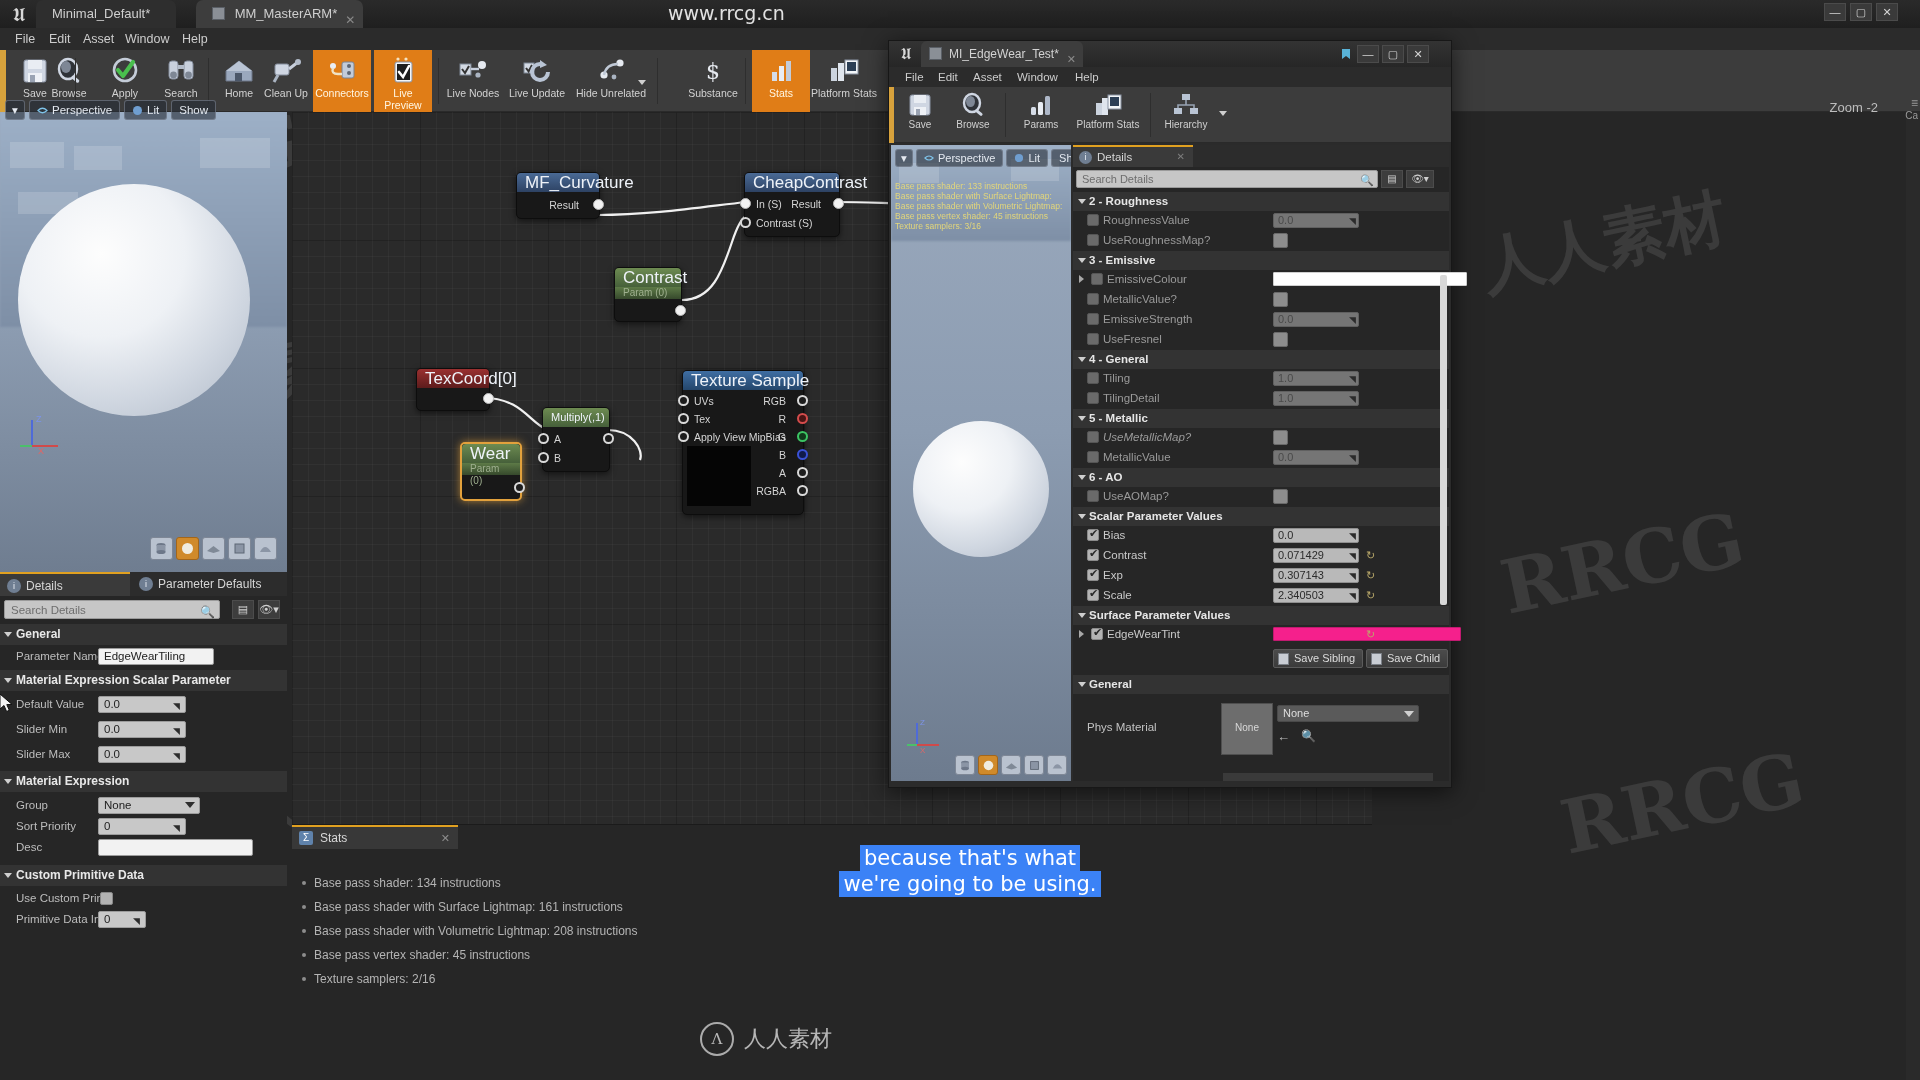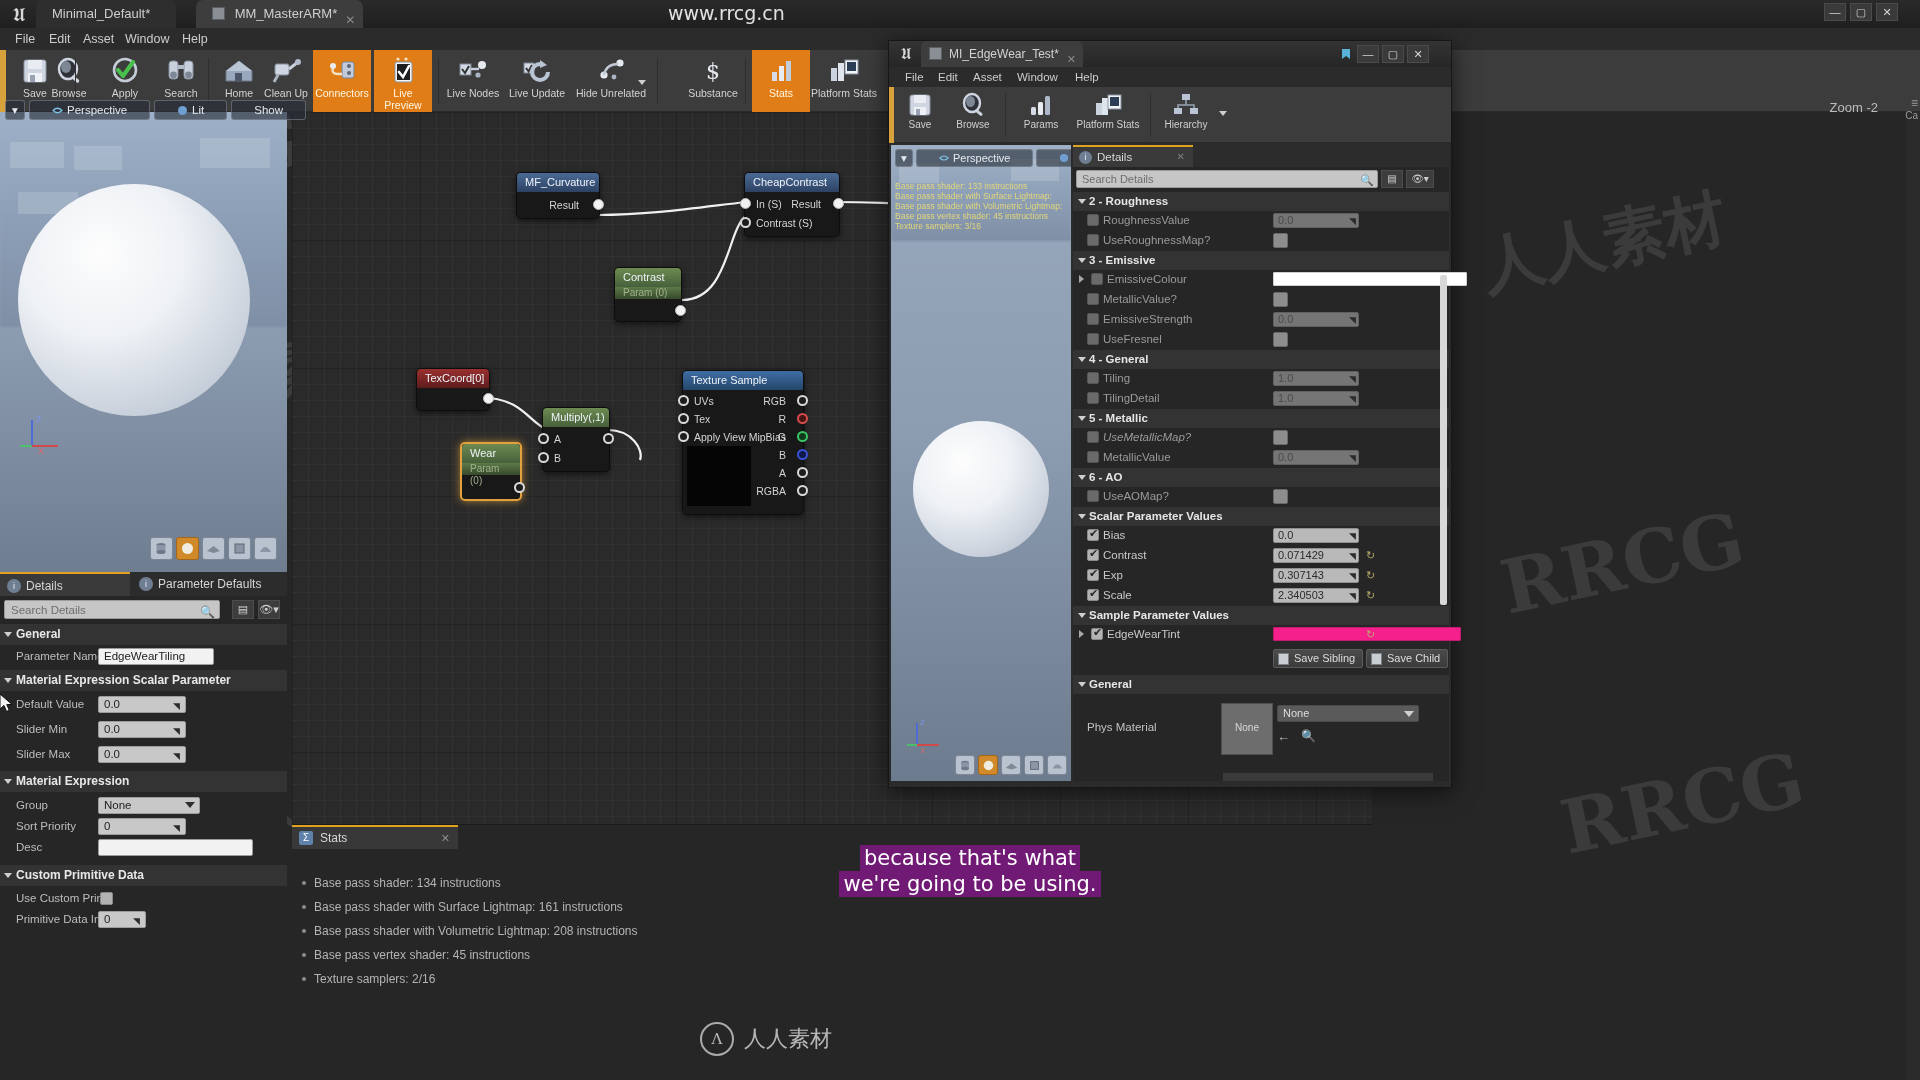--- a/index.html
+++ b/index.html
@@ -40,21 +40,21 @@
   .viewport { position:absolute; left:0; top:112px; width:287px; height:460px;
     background:linear-gradient(180deg,#9aa9bd 0%, #8d9db2 45%, #6f7d90 100%); overflow:hidden; }
   .vp-bld { position:absolute; left:0; top:0; width:287px; height:215px;
     background:linear-gradient(180deg,#9db0c7,#7e8fa6); filter:blur(1px); }
   .vp-win { position:absolute; background:rgba(255,255,255,.16); }
   .vp-sphere { position:absolute; left:18px; top:72px; width:232px; height:232px; border-radius:50%;
     background:radial-gradient(circle at 36% 30%, #fdfdfd 0%, #eef1f5 38%, #cfd6e0 68%, #aeb8c6 100%);
     filter:blur(.4px); }
   .vp-toolrow { position:absolute; left:6px; top:126px; height:20px; display:flex; gap:4px; align-items:center;}
   .vpchip { height:20px; border-radius:3px; background:rgba(40,46,56,.62); border:1px solid rgba(150,160,175,.45);
-    color:#e4e9f0; font-size:11.5px; padding:0 22px; line-height:19px; display:flex; align-items:center; gap:4px;}
+    color:#e4e9f0; font-size:11.5px; padding:0 7px; line-height:19px; display:flex; align-items:center; gap:4px;}
   .axisgiz { position:absolute; left:18px; bottom:76px; width:40px; height:40px; }
   .vp-btm-btns { position:absolute; right:8px; bottom:32px; display:flex; gap:3px; }
   .vpb { width:23px; height:23px; border-radius:3px; background:#b9c2cf; border:1px solid #7e8796;
     display:flex; align-items:center; justify-content:center; }
   .vpb.sel { background:#d08a2a; border-color:#a3661a; }
 
   
   .ldetails { position:absolute; left:0; top:572px; width:287px; height:508px; background:#262626; }
   .tabrow { position:absolute; left:0; top:0; width:287px; height:24px; background:#2c2c2c; }
   .ptab { position:absolute; top:0; height:24px; line-height:24px; color:#d6d6d6; font-size:12px;
@@ -90,21 +90,21 @@
   .graph { position:absolute; left:292px; top:112px; width:1080px; height:712px;
     background:#2a2a2a;
     background-image:
       linear-gradient(rgba(255,255,255,.030) 1px, transparent 1px),
       linear-gradient(90deg, rgba(255,255,255,.030) 1px, transparent 1px),
       linear-gradient(rgba(0,0,0,.35) 1px, transparent 1px),
       linear-gradient(90deg, rgba(0,0,0,.35) 1px, transparent 1px);
     background-size: 16px 16px, 16px 16px, 128px 128px, 128px 128px; overflow:hidden; }
   .node { position:absolute; border-radius:5px; background:#181818;
     border:1px solid #0d0d0d; box-shadow:0 2px 6px rgba(0,0,0,.55); }
-  .node .hdr { height:19px; line-height:19px; color:#eef2f8; font-size:11px; padding:0 8px;
+  .node .hdr { height:19px; line-height:19px; color:#eef2f8; font-size:17px; padding:0 8px;
     border-radius:4px 4px 0 0; white-space:nowrap; }
   .node .body { padding:3px 0 6px; position:relative; }
   .pin { position:absolute; width:11px; height:11px; border-radius:50%;
     background:#f2f2f2; border:1px solid #b9b9b9; }
   .pin.hollow { background:#1d1d1d; border:2px solid #d9d9d9; }
   .pinlabel { position:absolute; color:#d4d4d4; font-size:10.5px; white-space:nowrap; }
   .hdr-blue { background:linear-gradient(#4a6a95,#2d4263); }
   .hdr-green { background:linear-gradient(#6d8b51,#46603a); }
   .hdr-red { background:linear-gradient(#9a3030,#5d1c1c); }
   .hdr-texsample { background:linear-gradient(#3f6ea3,#24466b); }
@@ -116,21 +116,21 @@
   .stats .sthdr { position:absolute; left:0; top:0; height:24px; width:166px; background:#383838;
     border-top:2px solid #e0a020; color:#d8d8d8; font-size:12px; line-height:22px; padding-left:28px; }
   .stats .sthdr .si { position:absolute; left:7px; top:4px; width:14px;height:14px;background:#5f82ab;
     color:#fff; font-size:10px; text-align:center; line-height:14px; border-radius:2px;}
   .stline { position:absolute; left:22px; color:#b4b4b4; font-size:12px;margin-top:16px; }
   .stline .bul { position:absolute; left:-12px; top:5px; width:4px;height:4px;background:#8d8d8d;border-radius:50%; }
 
   
   .subtitle { position:absolute; text-align:center; color:#ffffff; font-size:21px;
     font-family:"DejaVu Sans", sans-serif; line-height:26px; }
-  .subtitle span { background:#701a75; padding:1px 4px; }
+  .subtitle span { background:#3b82f6; padding:1px 4px; }
 
   
   .miwin { position:absolute; left:888px; top:40px; width:564px; height:748px;
     background:#2b2b2b; border:1px solid #171717; box-shadow:0 4px 22px rgba(0,0,0,.6); }
   .mi-title { position:absolute; left:0; top:0; width:562px; height:26px;
     background:linear-gradient(#333,#262626); }
   .mi-tab { position:absolute; left:32px; top:0; height:26px; background:#3d3d3d; border-radius:6px 6px 0 0;
     color:#d3d3d3; font-size:12px; line-height:26px; padding:0 24px 0 28px; }
   .mi-tab .ti { position:absolute; left:8px; top:6px; width:13px;height:13px; background:#8a8f96; border:1px solid #5a5f66;}
   .mi-menubar { position:absolute; left:0; top:26px; width:562px; height:20px; background:#2b2b2b; }
@@ -1004,21 +1004,21 @@
         <span class="k on" style="left:30px;">Scale</span>
         <div class="mi-val">
           <span>2.340503</span>
           <span class="sp">◥</span>
         </div>
         <span class="mi-reset" style="left:293px;top:3px;">↻</span>
       </div>
 
       <div class="mi-cat" style="top:461px;">
         <span class="arw"></span>
-        <span>Sample Parameter Values</span>
+        <span>Surface Parameter Values</span>
       </div>
       <div class="mi-row" style="top:480px;">
         <span class="expand" style="left:6px;top:5px;"></span>
         <div class="mi-cb checked" style="left:18px;"></div>
         <span class="k on" style="left:34px;">EdgeWearTint</span>
         <div class="mi-color" style="width:188px;background:#f5208c;border:1px solid #c11a70;"></div>
         <span class="mi-reset" style="left:393px;top:3px;"></span>
       </div>
       <span class="mi-reset" style="position:absolute;left:293px;top:483px;">↻</span>
 

